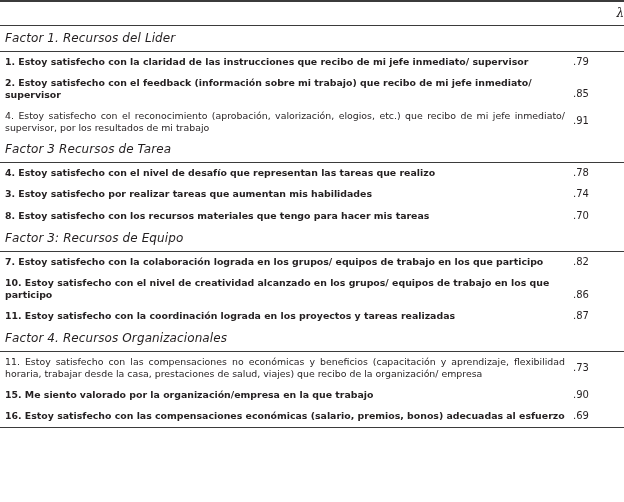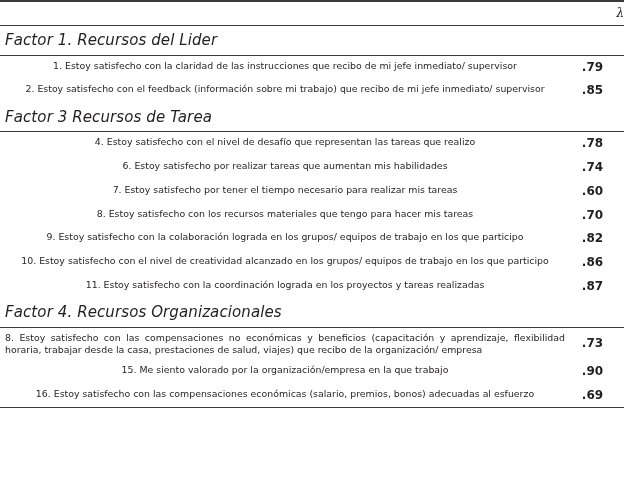--- a/index.html
+++ b/index.html
@@ -49,47 +49,47 @@
     text-align: right;
     padding-right: 12px;
     font-size: 12px;
     font-family: "DejaVu Serif", "Liberation Serif", serif;
     font-style: italic;
   }
 
   
   tr.factor-row td {
     font-style: italic;
-    font-size: 15px;
+    font-size: 12px;
     padding: 4.5px 0 4.5px 5px;
     border-bottom: 1.3px solid #3b3b3b;
     letter-spacing: 0.1px;
   }
   tr.factor-row td.factor-lambda {
     border-bottom: 1.3px solid #3b3b3b;
   }
 
   
   tr.item-row td.item-text {
     padding: 4.2px 8px 4.2px 5px;
     text-align: justify;
     text-justify: inter-word;
     vertical-align: top;
     hyphens: none;
   }
   tr.item-row td.item-text.single {
-    text-align: center;
+    text-align: left;
+    font-weight: bold;
   }
   tr.item-row td.item-lambda {
-    text-align: center;
+    text-align: left;
     padding: 4.2px 12px 4.2px 0;
     vertical-align: bottom;
     white-space: nowrap;
-    font-size: 12px;
-    font-weight: bold;
+    font-size: 10px;
   }
   tr.item-row.two-line td.item-lambda {
     vertical-align: middle;
   }
 
   
   tr.last-row td {
     border-bottom: 1.8px solid #3b3b3b;
   }
 </style>
@@ -112,58 +112,62 @@
           <td class="factor-lambda"></td>
         </tr>
         <tr class="item-row">
           <td class="item-text single">1. Estoy satisfecho con la claridad de las instrucciones que recibo de mi jefe inmediato/ supervisor</td>
           <td class="item-lambda">.79</td>
         </tr>
         <tr class="item-row">
           <td class="item-text single">2. Estoy satisfecho con el feedback (información sobre mi trabajo) que recibo de mi jefe inmediato/ supervisor</td>
           <td class="item-lambda">.85</td>
         </tr>
+        <tr class="item-row two-line">
+          <td class="item-text">4. Estoy satisfecho con el reconocimiento (aprobación, valorización, elogios, etc.) que recibo de mi jefe inmediato/ supervisor, por los resultados de mi trabajo</td>
+          <td class="item-lambda">.91</td>
+        </tr>
         <tr class="factor-row">
           <td>Factor 3 Recursos de Tarea</td>
           <td class="factor-lambda"></td>
         </tr>
         <tr class="item-row">
           <td class="item-text single">4. Estoy satisfecho con el nivel de desafío que representan las tareas que realizo</td>
           <td class="item-lambda">.78</td>
         </tr>
         <tr class="item-row">
-          <td class="item-text single">6. Estoy satisfecho por realizar tareas que aumentan mis habilidades</td>
+          <td class="item-text single">3. Estoy satisfecho por realizar tareas que aumentan mis habilidades</td>
           <td class="item-lambda">.74</td>
-        </tr>
-        <tr class="item-row">
-          <td class="item-text single">7. Estoy satisfecho por tener el tiempo necesario para realizar mis tareas</td>
-          <td class="item-lambda">.60</td>
         </tr>
         <tr class="item-row">
           <td class="item-text single">8. Estoy satisfecho con los recursos materiales que tengo para hacer mis tareas</td>
           <td class="item-lambda">.70</td>
         </tr>
+        <tr class="factor-row">
+          <td>Factor 3: Recursos de Equipo</td>
+          <td class="factor-lambda"></td>
+        </tr>
         <tr class="item-row">
-          <td class="item-text single">9. Estoy satisfecho con la colaboración lograda en los grupos/ equipos de trabajo en los que participo</td>
+          <td class="item-text single">7. Estoy satisfecho con la colaboración lograda en los grupos/ equipos de trabajo en los que participo</td>
           <td class="item-lambda">.82</td>
         </tr>
         <tr class="item-row">
           <td class="item-text single">10. Estoy satisfecho con el nivel de creatividad alcanzado en los grupos/ equipos de trabajo en los que participo</td>
           <td class="item-lambda">.86</td>
         </tr>
         <tr class="item-row">
           <td class="item-text single">11. Estoy satisfecho con la coordinación lograda en los proyectos y tareas realizadas</td>
           <td class="item-lambda">.87</td>
         </tr>
         <tr class="factor-row">
           <td>Factor 4. Recursos Organizacionales</td>
           <td class="factor-lambda"></td>
         </tr>
         <tr class="item-row two-line">
-          <td class="item-text">8. Estoy satisfecho con las compensaciones no económicas y beneficios (capacitación y aprendizaje, flexibilidad horaria, trabajar desde la casa, prestaciones de salud, viajes) que recibo de la organización/ empresa</td>
+          <td class="item-text">11. Estoy satisfecho con las compensaciones no económicas y beneficios (capacitación y aprendizaje, flexibilidad horaria, trabajar desde la casa, prestaciones de salud, viajes) que recibo de la organización/ empresa</td>
           <td class="item-lambda">.73</td>
         </tr>
         <tr class="item-row">
           <td class="item-text single">15. Me siento valorado por la organización/empresa en la que trabajo</td>
           <td class="item-lambda">.90</td>
         </tr>
         <tr class="item-row last-row">
           <td class="item-text single">16. Estoy satisfecho con las compensaciones económicas (salario, premios, bonos) adecuadas al esfuerzo</td>
           <td class="item-lambda">.69</td>
         </tr>

